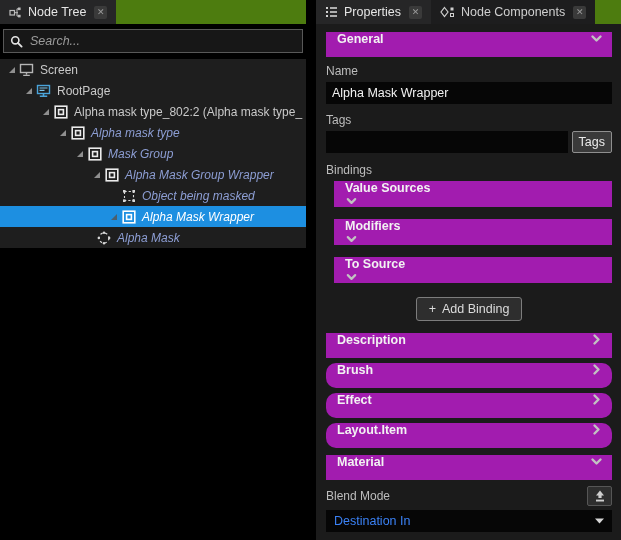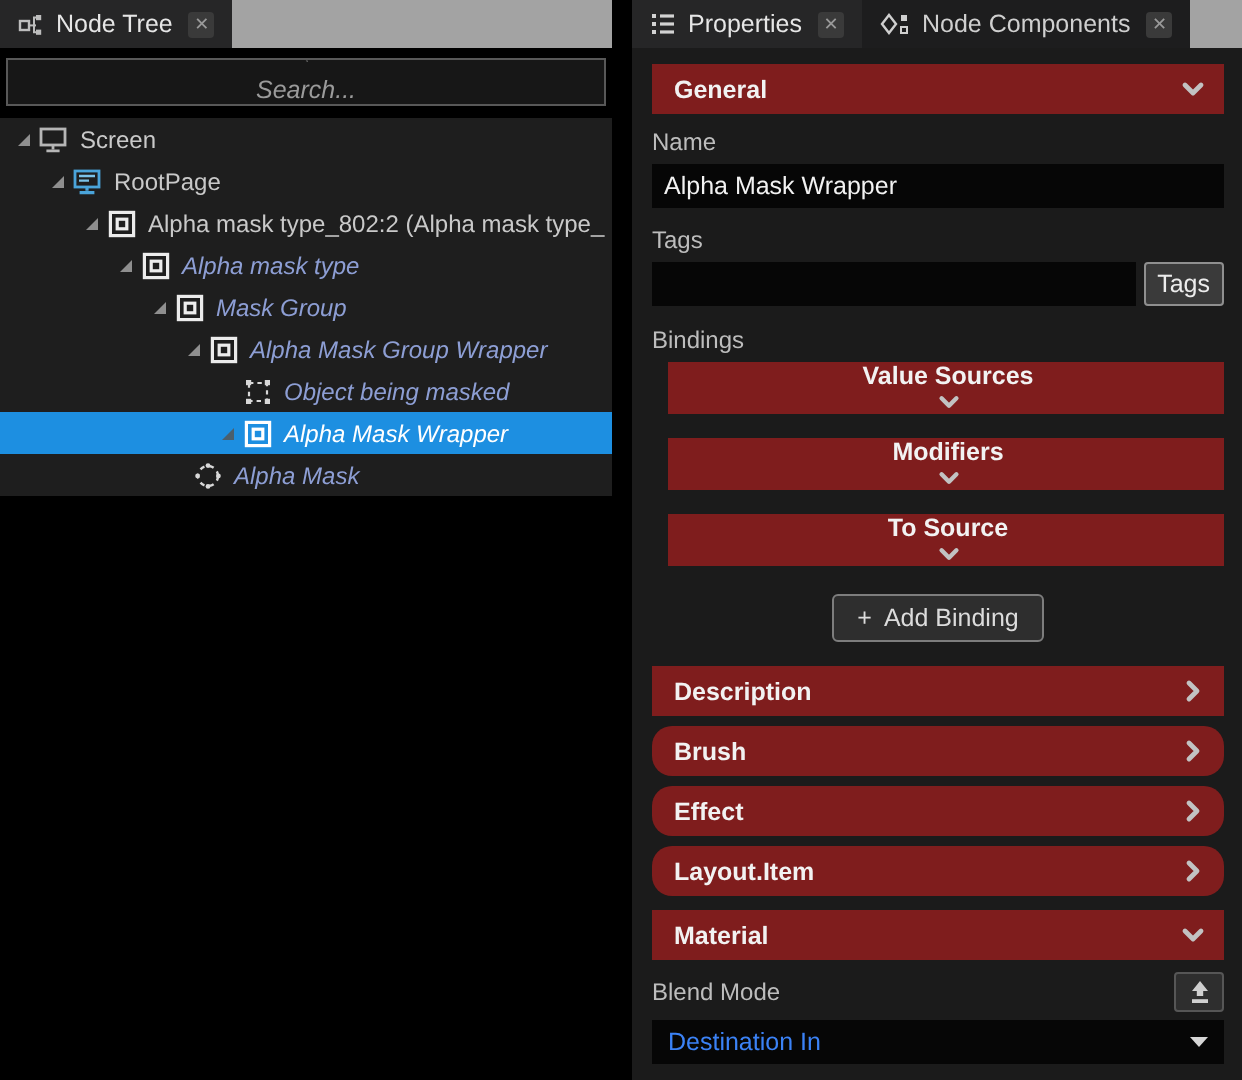--- a/index.html
+++ b/index.html
@@ -1,42 +1,42 @@
 <!DOCTYPE html>
 <html><head>
 <meta charset="utf-8">
 <style>
   * { margin:0; padding:0; box-sizing:border-box; }
   html,body { width:621px; height:540px; overflow:hidden; background:#000;
               font-family:"Liberation Sans", sans-serif; }
 
   
   .left-panel { position:absolute; left:0; top:0; width:306px; height:540px; background:#000; }
-  .tabbar { height:24px; background:#a3a3a3; display:flex; align-items:stretch; }
+  .tabbar { height:24px; background:#4d7c0f; display:flex; align-items:stretch; }
   .tab { display:flex; align-items:center; gap:6px; padding:0 9px; font-size:12.5px; color:#e6e6e6; }
   .tab.active { background:#262627; }
   .tab.inactive { background:#1d1d1e; color:#cfcfcf; }
   .tab-close { width:13px; height:13px; margin-left:2px; border-radius:2px; background:#3a3a3a;
                color:#9a9a9a; font-size:9px; line-height:13px; text-align:center; cursor:pointer; }
   .searchwrap { margin:5px 3px 6px 3px; height:24px; background:#171717; border:1px solid #585858;
-                display:flex; align-items:center; padding:0 6px; gap:7px;flex-direction:column; }
+                display:flex; align-items:center; padding:0 6px; gap:7px; }
   .search-ph { color:#9b9b9b; font-style:italic; font-size:12.5px; }
   .tree { width:346px; }
   .trow { height:21px; display:flex; align-items:center; background:#1e1e1e; width:306px; overflow:hidden; }
   .trow.selected { background:#1d8fe1; }
   .exp { width:11px; flex:0 0 11px; display:flex; align-items:center; justify-content:flex-start; }
   .nicon { width:15px; flex:0 0 15px; margin-right:6px; display:flex; align-items:center; justify-content:center; }
   .tlabel { font-size:12px; color:#c9c9c9; white-space:nowrap; }
   .tlabel.inst { color:#8d9ed4; font-style:italic; }
   .trow.selected .tlabel { color:#ffffff; font-style:italic; }
 
   
   .right-panel { position:absolute; left:316px; top:0; width:305px; height:540px; background:#1b1b1b; }
   .rp-content { padding:8px 9px 0 10px; }
-  .secbar { height:25px; background:#7f1d1d; display:flex; align-items:center; justify-content:space-between;
+  .secbar { height:25px; background:#a21caf; display:flex; align-items:flex-start; justify-content:space-between;
             padding:0 9px 0 11px; cursor:pointer; }
   .secbar .sectitle { font-size:12.5px; font-weight:bold; color:#f2f2f2; }
   .sub { margin-left:8px; height:26px;flex-direction:column; }
   .flabel { font-size:12px; color:#bdbdbd; margin-top:7px; }
   .tinput { width:100%; height:22px; background:#060606; border:none; outline:none; color:#f2f2f2;
             font-size:12.5px; padding:0 6px; margin-top:4px; font-family:"Liberation Sans", sans-serif; }
   .tagsrow { display:flex; margin-top:4px; gap:4px; }
   .tagsrow .tinput { margin-top:0; flex:1; }
   .tagsbtn { height:22px; padding:0 6px; background:#3a3a3a; border:1px solid #8f8f8f; border-radius:2px;
              color:#ececec; font-size:12.5px; cursor:pointer; }

